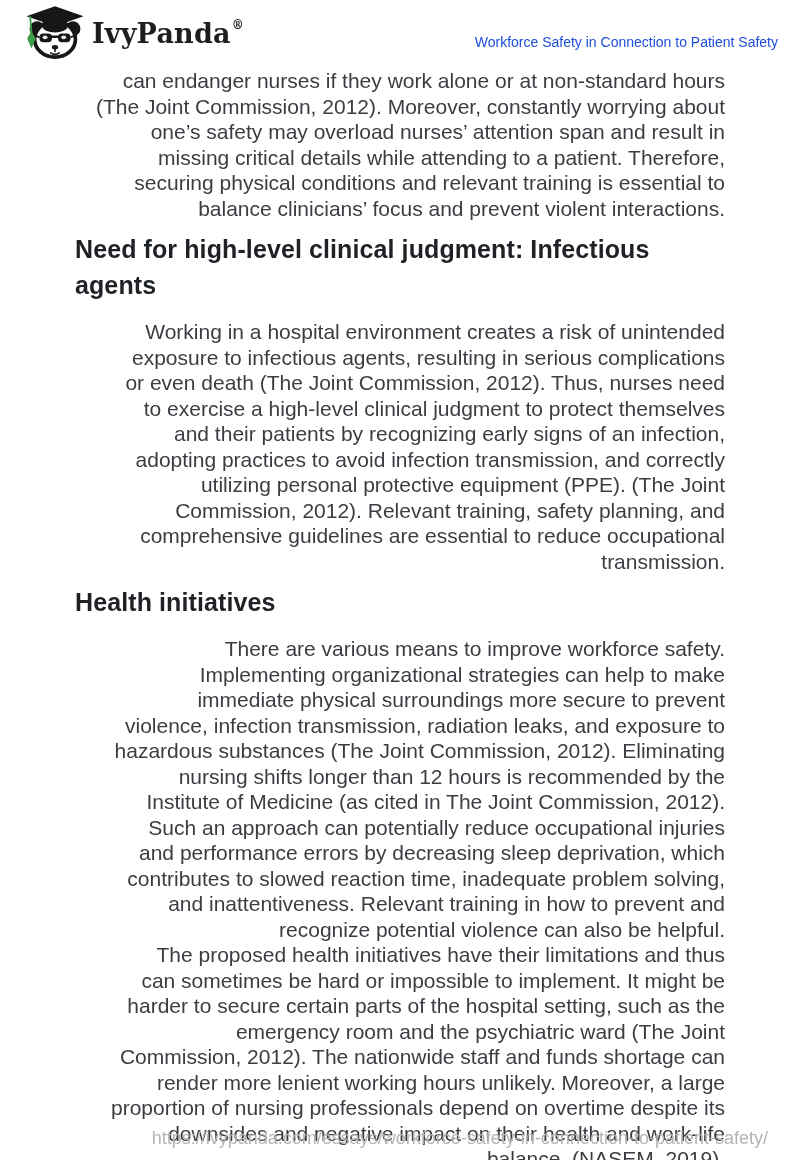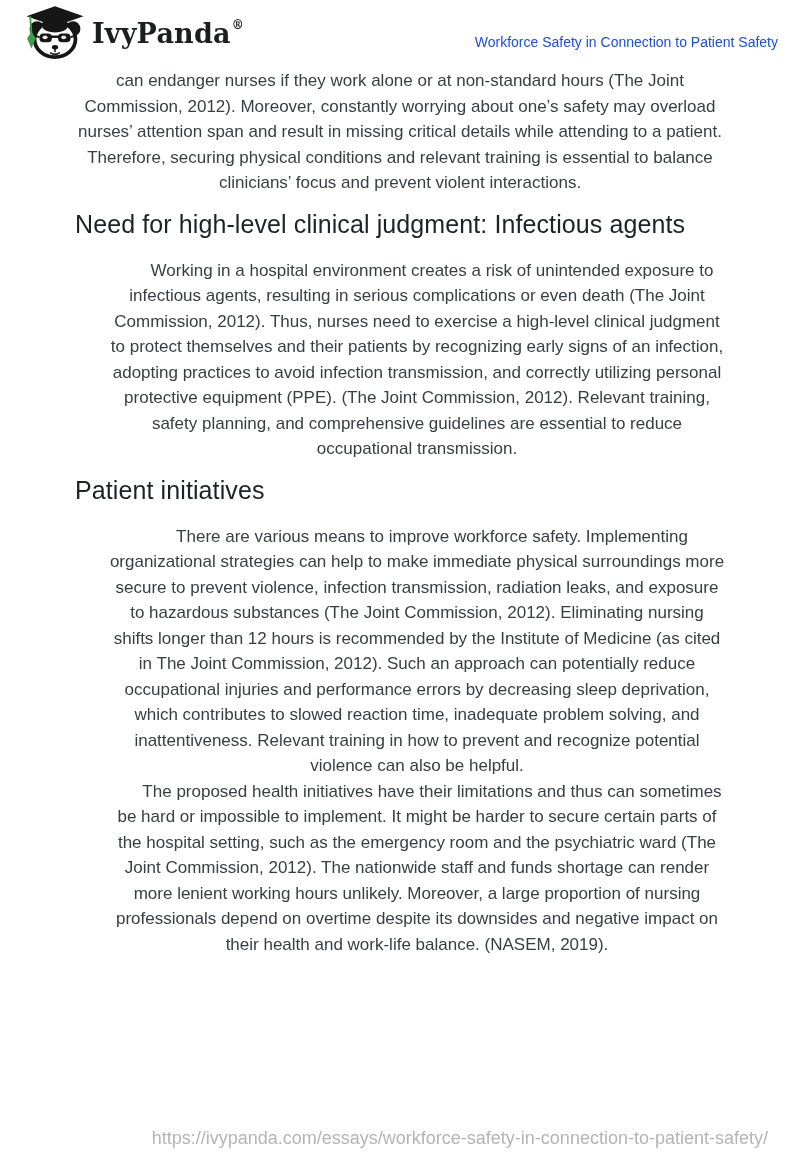--- a/index.html
+++ b/index.html
@@ -20,27 +20,27 @@
     font-family:"DejaVu Serif", serif; font-weight:700; font-size:12px;
     color:#1d1f1e; vertical-align:top; position:relative; top:13px; left:1px;
   }
   .doc-title {
     position:absolute; top:14px; right:34px;
     font-size:14px; color:#1d4ed8; line-height:16px;margin-top:20px;
   }
   
   .article { position:absolute; top:68px; left:75px; width:650px; }
   .article p {
-    margin:0; font-size:17px; line-height:25.5px; color:#3a3d42;
-    text-align:center;
+    margin:0; font-size:21px; line-height:25.5px; color:#3a3d42;
+    text-align:right;
   }
   .article p.indented { text-indent:30px;margin-left:34px; }
   .article h2 {
     margin:10px 0 16px 0; font-size:25px; line-height:36px;
-    font-weight:400; color:#1e2126; letter-spacing:0.1px;
+    font-weight:700; color:#1e2126; letter-spacing:0.1px;
   }
   
   .footer-url {
     position:absolute; top:1130px; right:32px;
     font-size:18px; color:#b4b4b4; line-height:16px;
   }
 </style>
 </head>
 <body>
 
@@ -78,21 +78,21 @@
     </div>
     <div class="doc-title">Workforce Safety in Connection to Patient Safety</div>
   </div>
 
   <div class="article">
     <p>can endanger nurses if they work alone or at non-standard hours (The Joint Commission, 2012). Moreover, constantly worrying about one’s safety may overload nurses’ attention span and result in missing critical details while attending to a patient. Therefore, securing physical conditions and relevant training is essential to balance clinicians’ focus and prevent violent interactions.</p>
 
     <h2>Need for high-level clinical judgment: Infectious agents</h2>
     <p class="indented">Working in a hospital environment creates a risk of unintended exposure to infectious agents, resulting in serious complications or even death (The Joint Commission, 2012). Thus, nurses need to exercise a high-level clinical judgment to protect themselves and their patients by recognizing early signs of an infection, adopting practices to avoid infection transmission, and correctly utilizing personal protective equipment (PPE). (The Joint Commission, 2012). Relevant training, safety planning, and comprehensive guidelines are essential to reduce occupational transmission.</p>
 
-    <h2>Patient initiatives</h2>
+    <h2>Health initiatives</h2>
     <p class="indented">There are various means to improve workforce safety. Implementing organizational strategies can help to make immediate physical surroundings more secure to prevent violence, infection transmission, radiation leaks, and exposure to hazardous substances (The Joint Commission, 2012). Eliminating nursing shifts longer than 12 hours is recommended by the Institute of Medicine (as cited in The Joint Commission, 2012). Such an approach can potentially reduce occupational injuries and performance errors by decreasing sleep deprivation, which contributes to slowed reaction time, inadequate problem solving, and inattentiveness. Relevant training in how to prevent and recognize potential violence can also be helpful.</p>
 
     <p class="indented">The proposed health initiatives have their limitations and thus can sometimes be hard or impossible to implement. It might be harder to secure certain parts of the hospital setting, such as the emergency room and the psychiatric ward (The Joint Commission, 2012). The nationwide staff and funds shortage can render more lenient working hours unlikely. Moreover, a large proportion of nursing professionals depend on overtime despite its downsides and negative impact on their health and work-life balance. (NASEM, 2019).</p>
   </div>
 
   <div class="footer-url">https://ivypanda.com/essays/workforce-safety-in-connection-to-patient-safety/</div>
 
 </div>
 
 </body></html>

